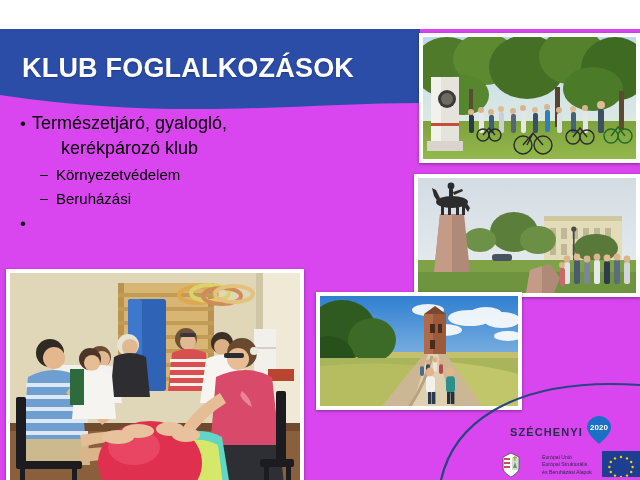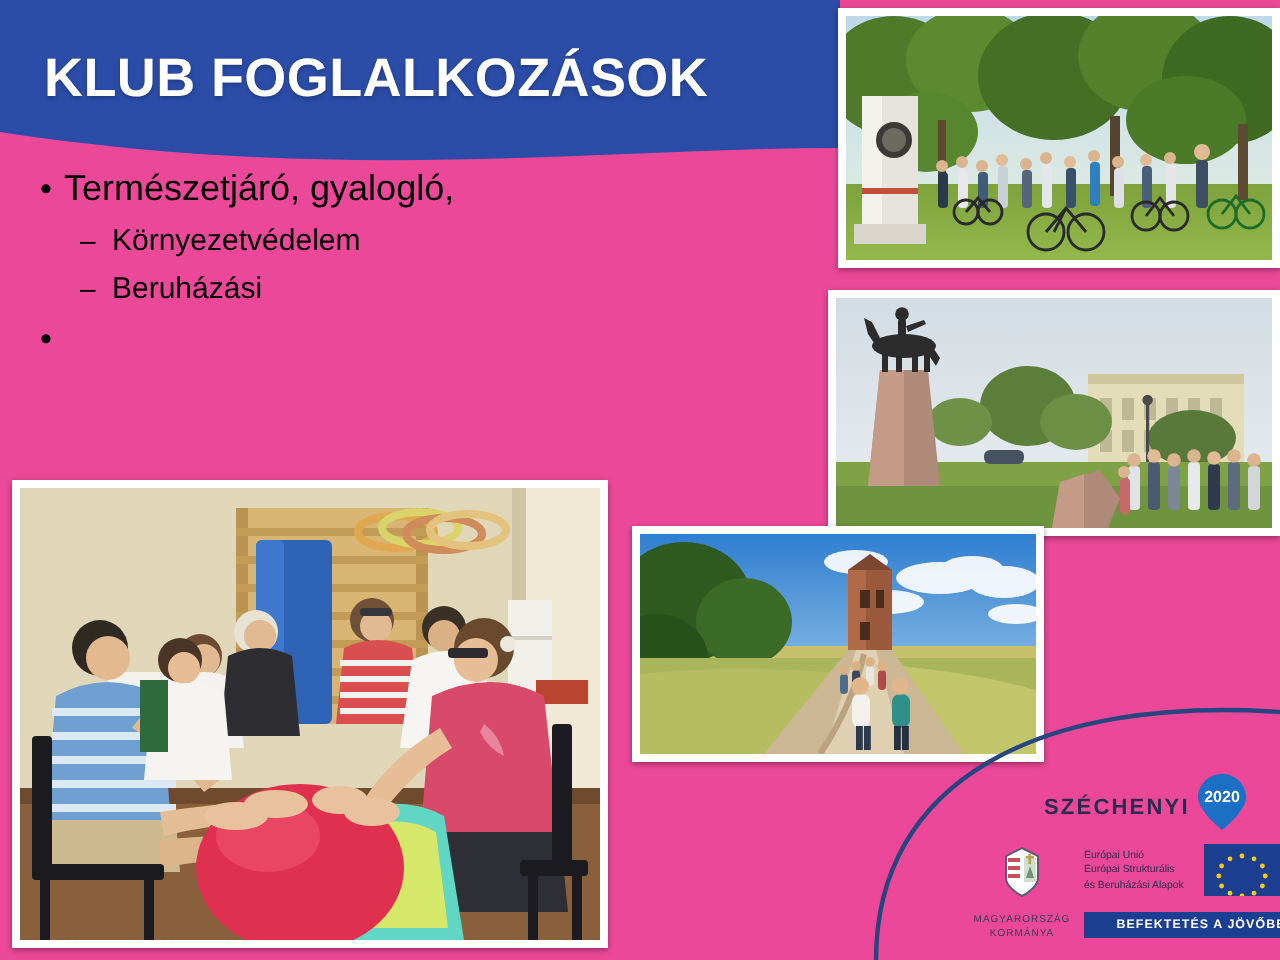--- a/index.html
+++ b/index.html
@@ -3,21 +3,21 @@
 <meta charset="utf-8">
 <style>
   html,body{margin:0;padding:0;}
   body{
     width:640px;height:480px;
     background:#ffffff;
     font-family:"Liberation Sans","DejaVu Sans",sans-serif;
     overflow:hidden;
     position:relative;
   }
-  .slide{position:absolute;inset:0;background:#ec4899;overflow:hidden;}
+  .slide{position:absolute;inset:0;background:#d946ef;overflow:hidden;margin-top:29px;}
 
   
   .banner-wrap{position:absolute;left:0;top:0;width:420px;height:96px;}
   .banner-svg{display:block;width:420px;height:96px;}
   .title{
     position:absolute;left:22px;top:24px;
     font-size:27px;font-weight:bold;color:#ffffff;
     letter-spacing:0.2px;
     text-shadow:0 1px 2px rgba(0,0,0,.25);
     white-space:nowrap;
@@ -47,21 +47,21 @@
   #photo-cycling{left:419px;top:4px;width:213px;height:122px;}
   #photo-statue{left:414px;top:145px;width:218px;height:115px;}
   #photo-massage{left:6px;top:240px;width:290px;height:226px;}
   #photo-tower{left:316px;top:263px;width:198px;height:110px;}
 
   
   .arc{position:absolute;left:430px;top:330px;width:210px;height:150px;}
 
   
   .logos{position:absolute;left:482px;top:386px;width:158px;height:92px;}
-  .szechenyi{position:absolute;left:40px;top:0px;display:flex;align-items:center;text-align:right;}
+  .szechenyi{position:absolute;left:28px;top:0px;display:flex;align-items:center;text-align:right;}
   .szechenyi .word{
     font-size:11px;font-weight:bold;color:#2b2b4f;letter-spacing:1.1px;
   }
   .szechenyi .pin{margin-left:3px;}
   .row2{position:absolute;left:0px;top:36px;display:flex;align-items:flex-start;}
   .hu-gov{width:58px;text-align:center;}
   .hu-gov .cap{
     font-size:5px;color:#3a3a55;letter-spacing:.5px;line-height:7px;margin-top:2px;
   }
   .eu-block{margin-left:2px;}
@@ -85,20 +85,21 @@
     </svg>
     <div class="title">KLUB FOGLALKOZÁSOK</div>
   </div>
 
   <div class="body-text">
 
     <div class="b1">
       <span class="dot">•</span>
       <span class="txt">
         <span>Természetjáró,  gyalogló,</span><br>
+        <span>kerékpározó  klub</span>
       </span>
     </div>
 
     <div class="b2">
       <span class="dash">–</span>
       <span class="txt">Környezetvédelem</span>
     </div>
 
     <div class="b2">
       <span class="dash">–</span>

